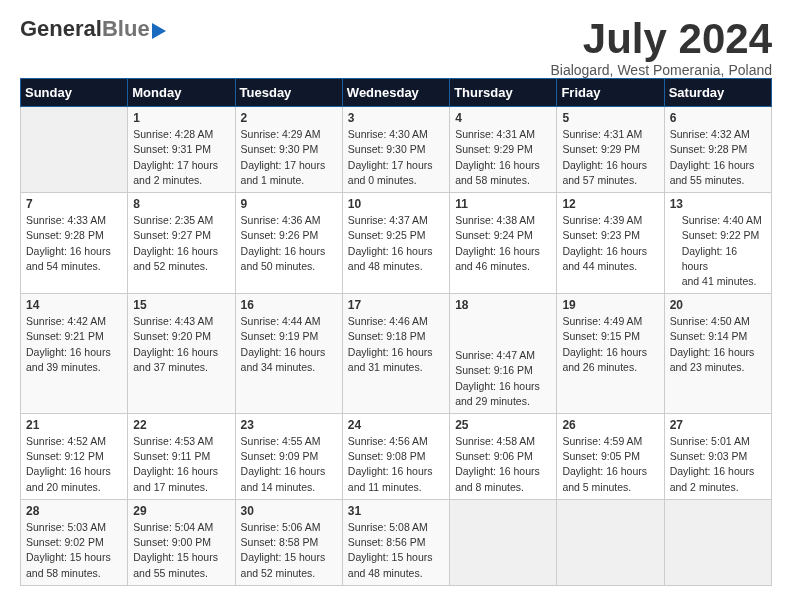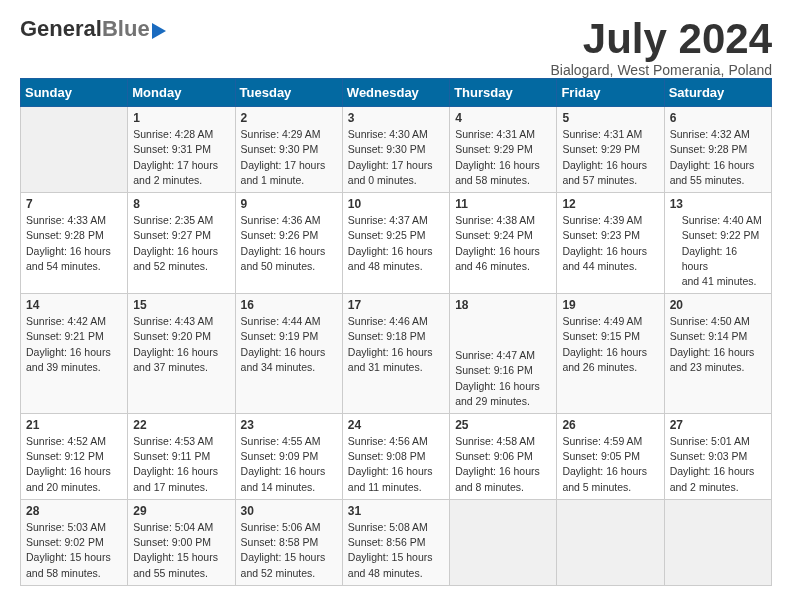--- a/index.html
+++ b/index.html
@@ -55,21 +55,21 @@
     .location {
       font-size: 14px;
       color: #555;
     }
     table {
       width: 100%;
       border-collapse: collapse;
       table-layout: fixed;
     }
     th {
-      background: #0369a1;
+      background: #0f172a;
       color: #fff;
       font-size: 13px;
       font-weight: bold;
       padding: 6px 4px;
       text-align: left;
       border: 1px solid #1a5fa0;
     }
     td {
       border: 1px solid #ccc;
       vertical-align: top;

